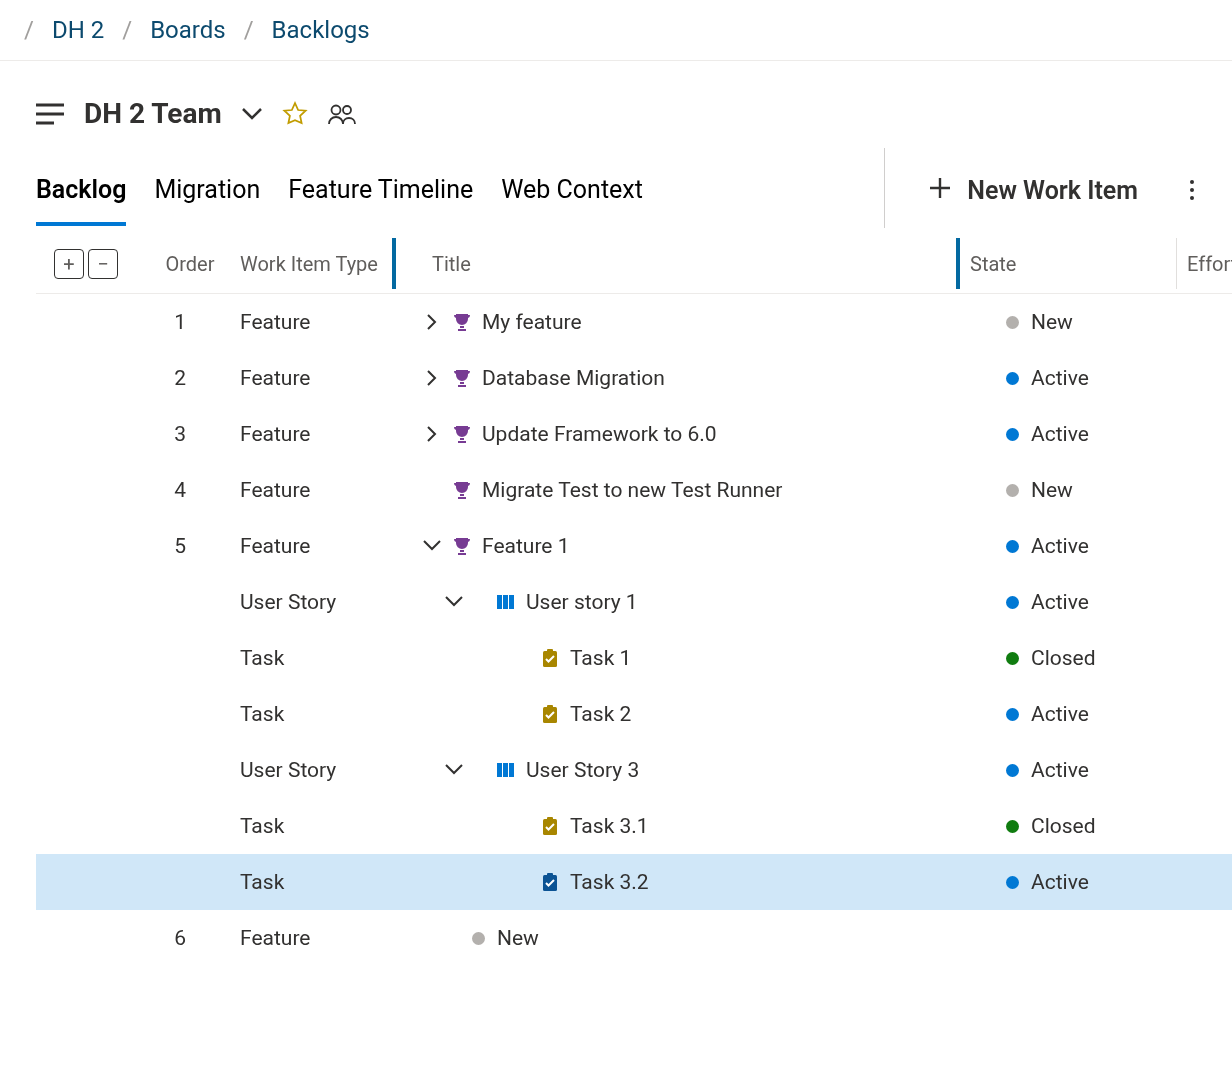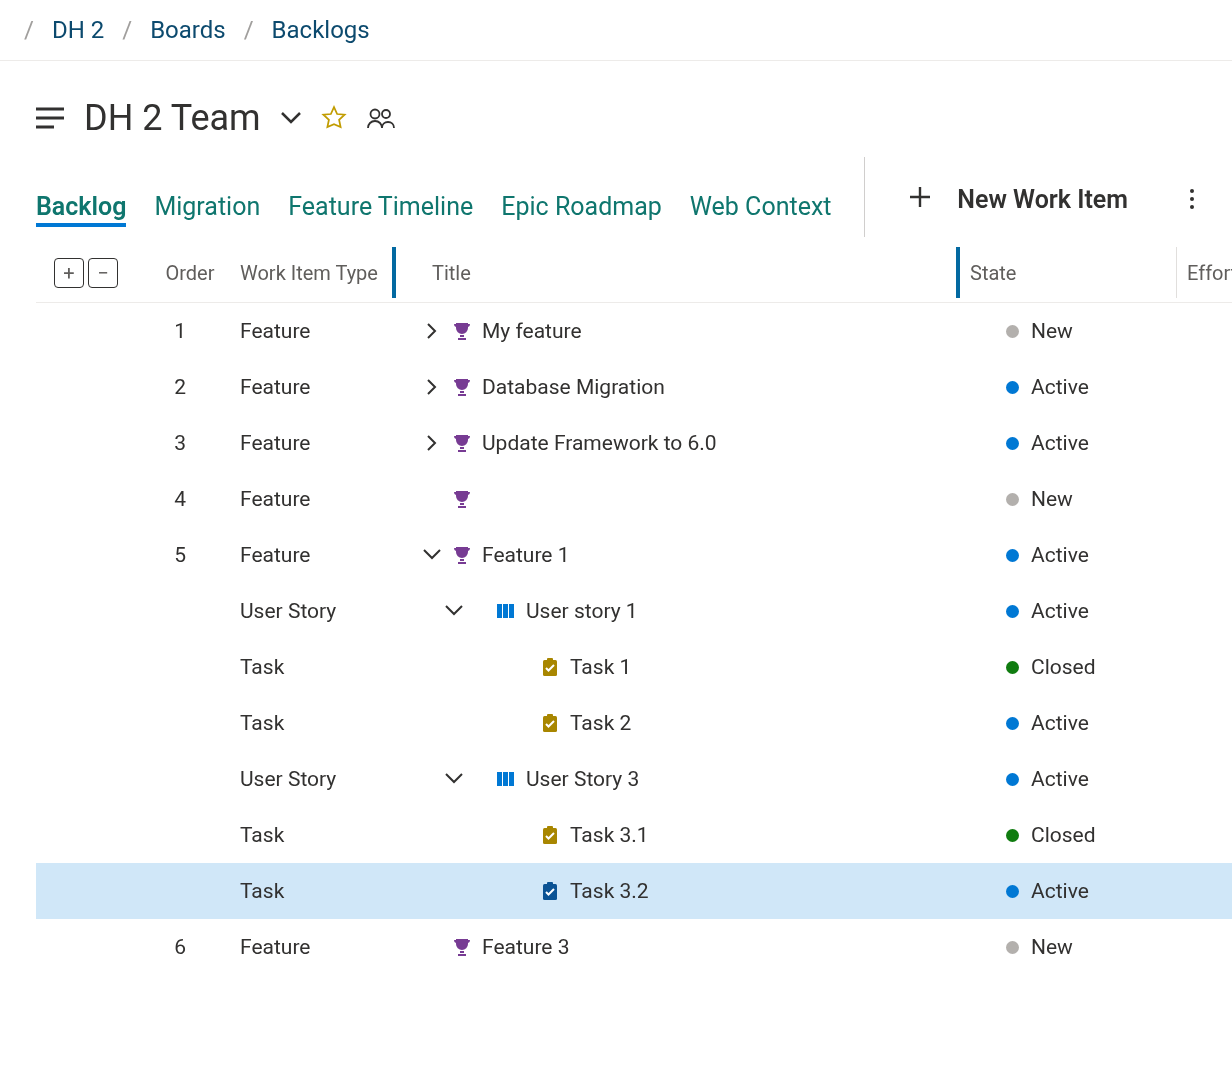--- a/index.html
+++ b/index.html
@@ -28,57 +28,57 @@
 
     
     .title-bar {
       display: flex;
       align-items: center;
       padding: 36px 36px 10px 36px;
       gap: 20px;
     }
     .panel-toggle svg { display: block; }
     .title-text {
-      font-size: 36px;
-      font-weight: 400;
+      font-size: 28px;
+      font-weight: 700;
     }
     .chevron-down, .star-icon, .people-icon { display: flex; align-items: center; }
 
     
     .tabs-row {
       display: flex;
       align-items: center;
       margin-top: 26px;
       padding-left: 36px;
       font-size: 25px;
     }
     .tab {
-      padding: 6px 0 2px 0;
+      padding: 6px 0 18px 0;
       margin-right: 28px;
       cursor: pointer;
-      color: #0f766e;
+      color: #000000;
       font-weight: 400;
     }
     .tab.active {
       border-bottom: 4px solid #0078d4;
       font-weight: 600;
     }
     .tab-spacer { flex: 1; }
     .v-divider {
       width: 1px;
       height: 80px;
       background: #d0cecd;
       align-self: stretch;
       margin-top: -18px;
     }
     .actions {
       display: flex;
       align-items: center;
       padding: 0 24px 14px 44px;
-      gap: 26px;
+      gap: 16px;
     }
     .plus-icon { font-size: 26px; line-height: 1; }
     .new-work-item {
       font-size: 25px;
       font-weight: 600;
     }
     .more-v { margin-left: 36px; margin-right: 14px; display:flex; flex-direction:column; gap:4px;}
     .more-v span { width:4px; height:4px; background:#323130; border-radius:50%; display:block; }
 
     
@@ -184,21 +184,20 @@
         <path d="M1 21c0-4 3-7 7-7s7 3 7 7M15 21c0-3.5 2.5-6 6-6s6 2.5 6 6" fill="none" stroke="#323130" stroke-width="1.8"></path>
       </svg>
   </span>
 </div>
 
 <div class="tabs-row">
   <div id="tabs-holder" style="display:flex;">
       <div class="tab active">Backlog</div>
       <div class="tab">Migration</div>
       <div class="tab">Feature Timeline</div>
-      <div class="tab">Epic Roadmap</div>
       <div class="tab">Web Context</div>
     </div>
   <div class="tab-spacer"></div>
   <div class="v-divider"></div>
   <div class="actions">
     <span class="plus-icon">
       <svg width="22" height="22" viewBox="0 0 22 22">
           <path d="M11 1v20M1 11h20" stroke="#323130" stroke-width="2.4"></path>
         </svg>
     </span>
@@ -303,20 +302,21 @@
         <div class="order">4</div>
         <div>Feature</div>
         <div></div>
         <div class="title-cell" style="padding-left:0px">
           <span class="chev"></span>
           <span class="wi-icon" style="margin-left:0px">
             <svg width="20" height="20" viewBox="0 0 20 20">
               <path d="M4 2h12v5a6 6 0 0 1-12 0V2zM2 3h2v3a3 3 0 0 1-2-3zM16 3h2a3 3 0 0 1-2 3V3zM8 14h4v2H8zM6 17h8v2H6z" fill="#773b93"></path>
             </svg>
           </span>
+          <span>Migrate Test to new Test Runner</span>
         </div>
         <div class="state-cell">
           <span class="dot grey"></span>
           <span>New</span>
         </div>
         <div></div>
       </div>
       <div class="trow">
         <div></div>
         <div class="order">5</div>
@@ -479,29 +479,20 @@
           <span class="dot blue"></span>
           <span>Active</span>
         </div>
         <div></div>
       </div>
       <div class="trow">
         <div></div>
         <div class="order">6</div>
         <div>Feature</div>
         <div></div>
-        <div class="title-cell" style="padding-left:0px">
-          <span class="chev"></span>
-          <span class="wi-icon" style="margin-left:0px">
-            <svg width="20" height="20" viewBox="0 0 20 20">
-              <path d="M4 2h12v5a6 6 0 0 1-12 0V2zM2 3h2v3a3 3 0 0 1-2-3zM16 3h2a3 3 0 0 1-2 3V3zM8 14h4v2H8zM6 17h8v2H6z" fill="#773b93"></path>
-            </svg>
-          </span>
-          <span>Feature 3</span>
-        </div>
         <div class="state-cell">
           <span class="dot grey"></span>
           <span>New</span>
         </div>
         <div></div>
       </div>
     </div>
 </div>
 
 </body></html>

